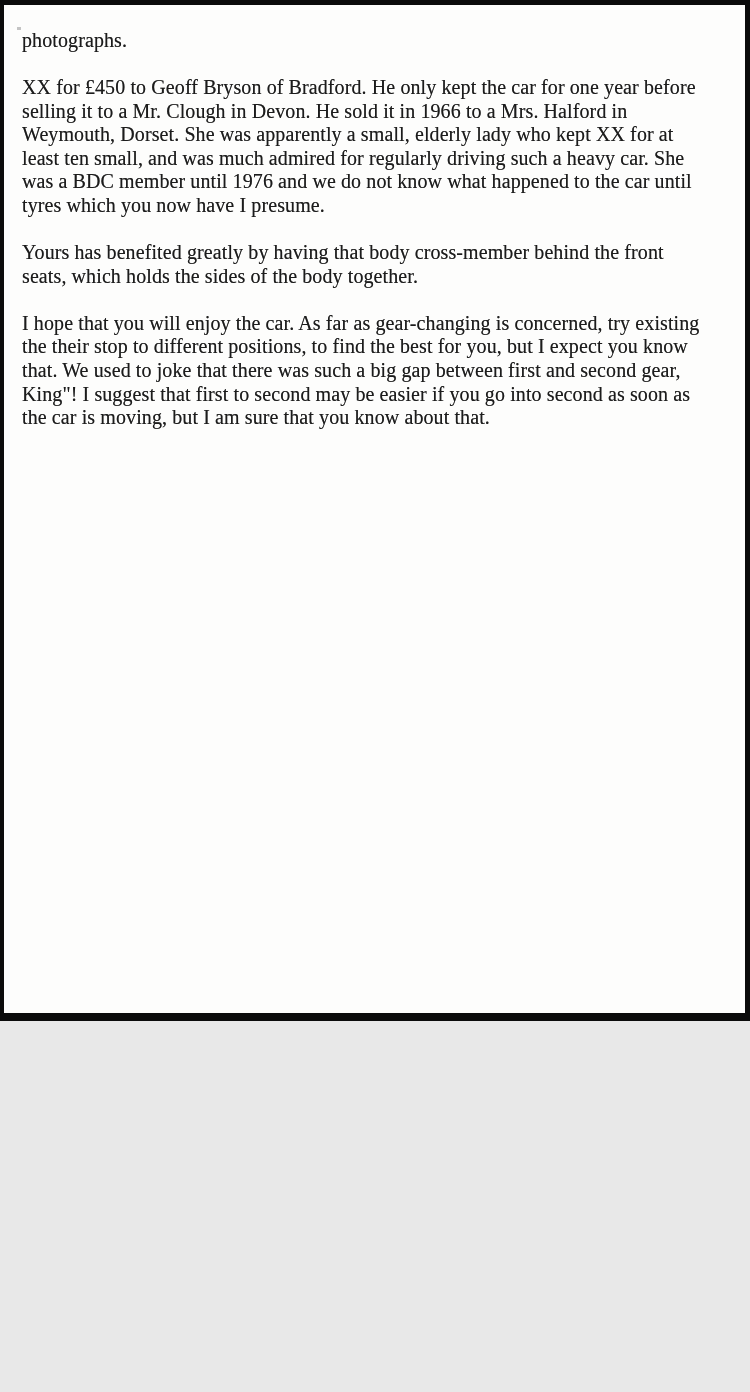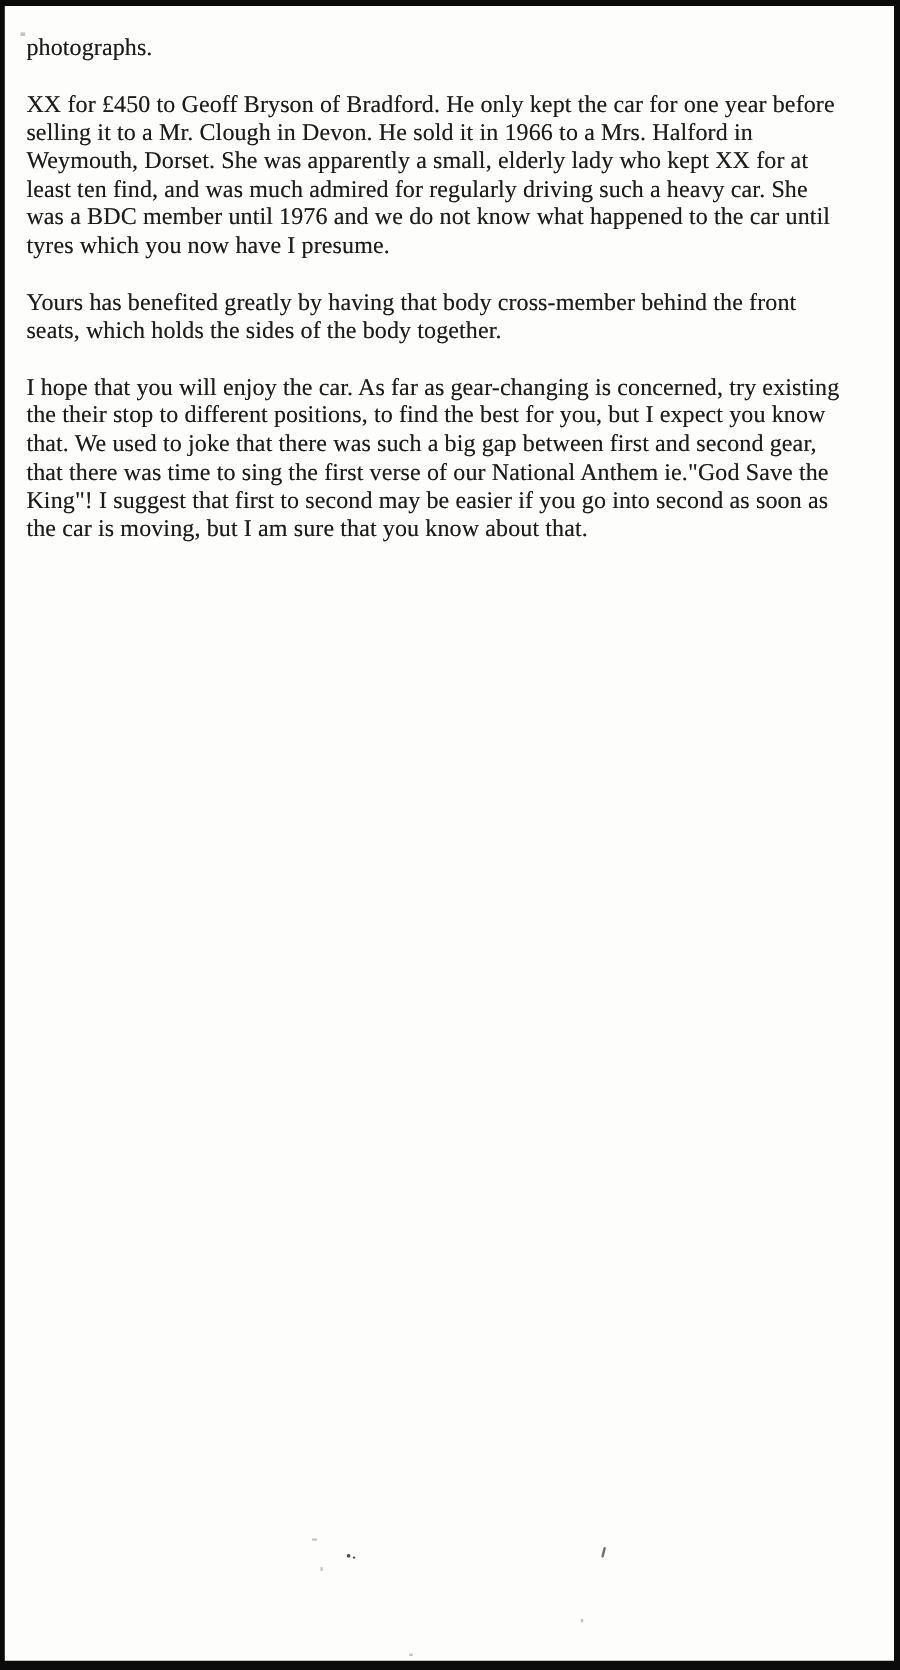--- a/index.html
+++ b/index.html
@@ -3,21 +3,21 @@
 <meta charset="utf-8">
 <style>
   html, body {
     margin: 0;
     padding: 0;
     background: #e8e8e8;
   }
   .scan-page {
     position: relative;
     width: 750px;
-    height: 1392px;
+    height: 1021px;
     box-sizing: border-box;
     background: #fdfdfc;
     border-style: solid;
     border-color: #0b0b0b;
     border-top-width: 5px;
     border-right-width: 5px;
     border-bottom-width: 8px;
     border-left-width: 4px;
     overflow: hidden;
     font-family: "Liberation Serif", "DejaVu Serif", serif;
@@ -60,35 +60,34 @@
   <div class="letter-body">
 
     <div class="para">
       <div class="text-line">photographs.</div>
     </div>
 
     <div class="para">
       <div class="text-line">XX for £450 to Geoff Bryson of Bradford. He only kept the car for one year before</div>
       <div class="text-line">selling it to a Mr. Clough in Devon. He sold it in 1966 to a Mrs. Halford in</div>
       <div class="text-line">Weymouth, Dorset. She was apparently a small, elderly lady who kept XX for at</div>
-      <div class="text-line">least ten find, and was much admired for regularly driving such a heavy car. She</div>
+      <div class="text-line">least ten small, and was much admired for regularly driving such a heavy car. She</div>
       <div class="text-line">was a BDC member until 1976 and we do not know what happened to the car until</div>
       <div class="text-line">tyres which you now have I presume.</div>
     </div>
 
     <div class="para">
       <div class="text-line">Yours has benefited greatly by having that body cross-member behind the front</div>
       <div class="text-line">seats, which holds the sides of the body together.</div>
     </div>
 
     <div class="para">
       <div class="text-line">I hope that you will enjoy the car. As far as gear-changing is concerned, try existing</div>
       <div class="text-line">the their stop to different positions, to find the best for you, but I expect you know</div>
       <div class="text-line">that. We used to joke that there was such a big gap between first and second gear,</div>
-      <div class="text-line">that there was time to sing the first verse of our National Anthem ie."God Save the</div>
       <div class="text-line">King"! I suggest that first to second may be easier if you go into second as soon as</div>
       <div class="text-line">the car is moving, but I am sure that you know about that.</div>
     </div>
 
   </div>
 
   <div class="speck faint" style="left:13px; top:22px; width:4px; height:3px;"></div>
   <div class="speck faint" style="left:256px; top:1277px; width:4px; height:1.5px;"></div>
   <div class="speck dark" style="left:285px; top:1290px; width:2.5px; height:2.5px;"></div>
   <div class="speck dark" style="left:290px; top:1292px; width:2px; height:2px;"></div>

